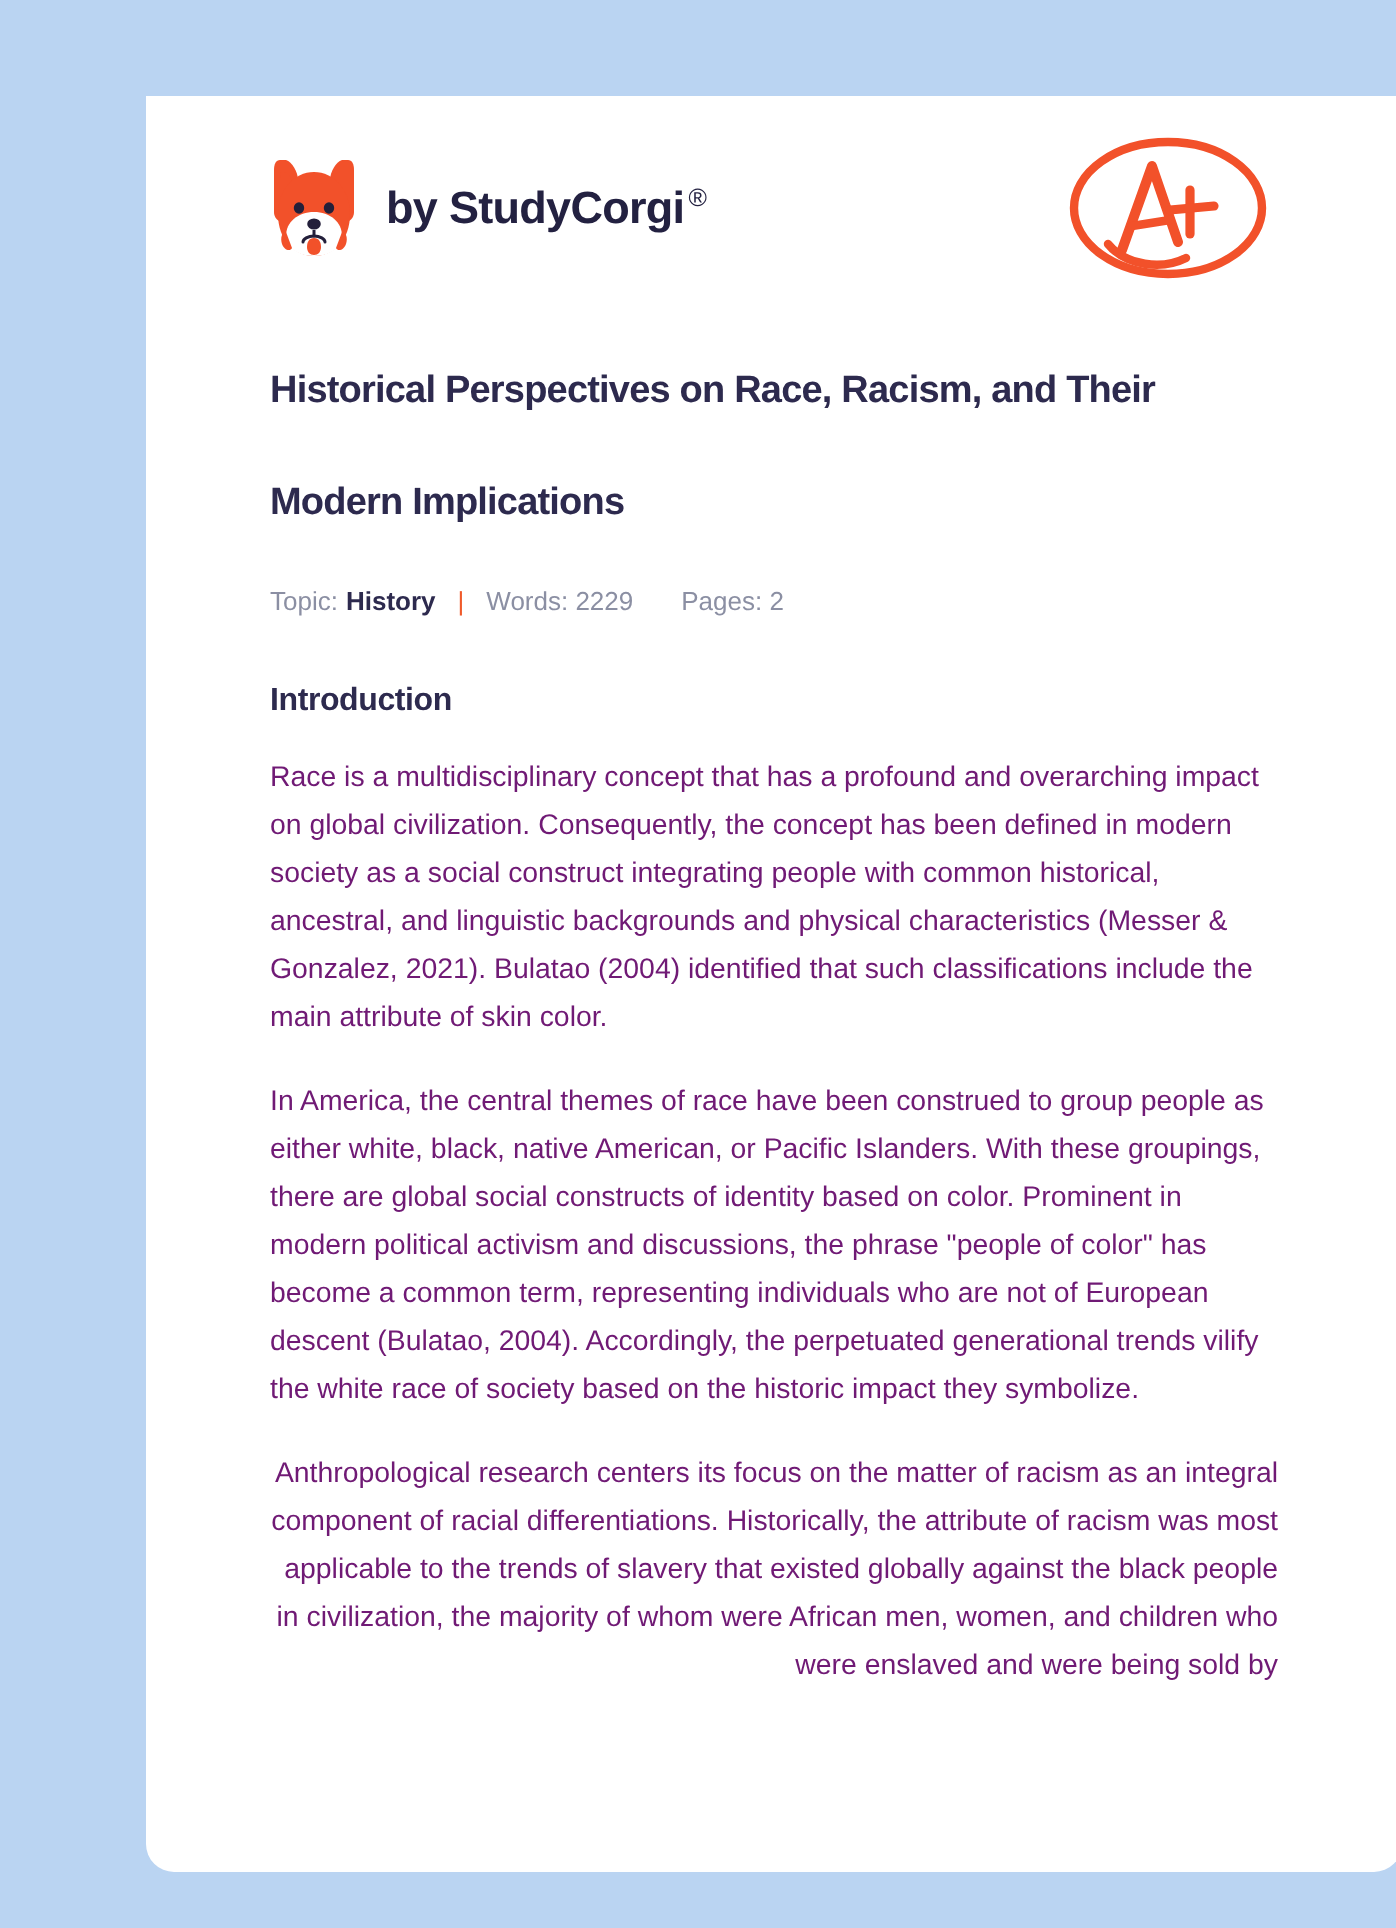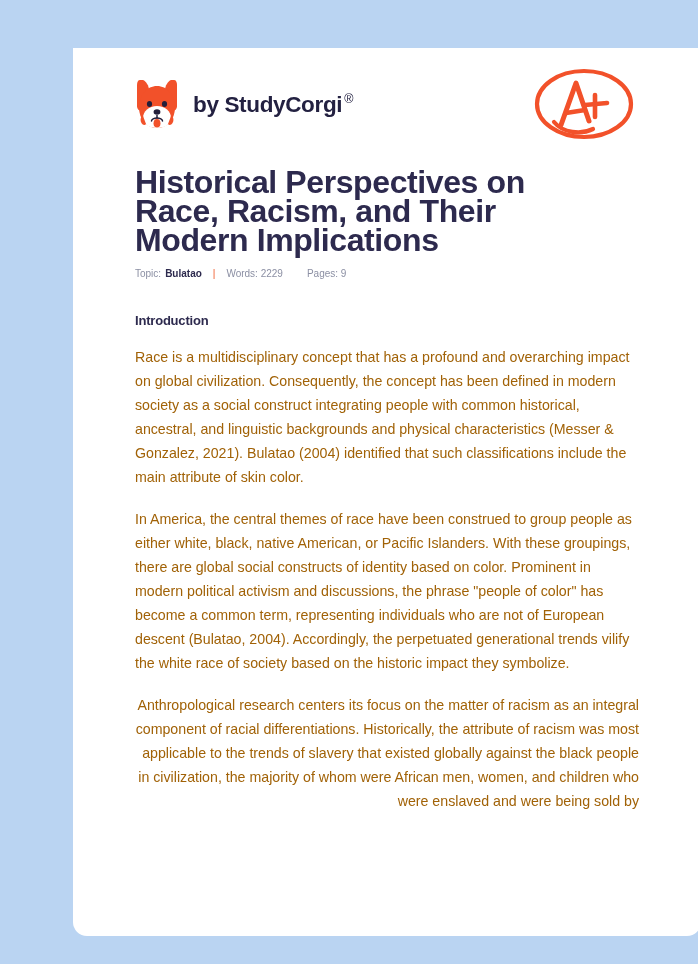--- a/index.html
+++ b/index.html
@@ -73,33 +73,33 @@
 
   .grade-badge {
     width: 110px;
     height: 82px;
     flex: 0 0 auto;
     display: block;
   }
 
   
   .doc-title {
-    font-size: 32px;
-    line-height: 29px;
+    font-size: 19px;
+    line-height: 56px;
     font-weight: 700;
     color: #2d2a4e;
     letter-spacing: -0.4px;
     margin: 16px 0 0 0;
     max-width: 480px;
   }
 
   
   .doc-meta {
     margin-top: 14px;
-    font-size: 10px;
+    font-size: 13px;
     color: #8b8fa3;
     display: flex;
     align-items: center;
     flex-wrap: wrap;
     line-height: 1;
   }
   .doc-meta .meta-label { color: #8b8fa3; }
   .doc-meta .meta-topic {
     color: #2d2a4e;
     font-weight: 700;
@@ -107,32 +107,32 @@
   }
   .doc-meta .meta-sep {
     color: #f05a2a;
     margin: 0 11px;
     font-weight: 400;
   }
   .doc-meta .meta-words { margin-right: 24px; }
 
   
   .section-heading {
-    font-size: 13px;
+    font-size: 16px;
     font-weight: 700;
     color: #2d2a4e;
     letter-spacing: -0.2px;
     margin: 34px 0 16px 0;
     line-height: 1.25;
   }
 
   .body-para {
     font-size: 14.2px;
     line-height: 24px;
-    color: #a16207;
+    color: #701a75;
     margin: 0 0 18px 0;
     max-width: 510px;
   }
   .body-para:last-child { margin-bottom: 0; text-align: right; }
 
   
   .content-crop {
     max-height: 632px;
     overflow: hidden;
     position: relative;
@@ -187,24 +187,24 @@
         <path d="M56 42 L78 40" fill="none" stroke="#f2512a" stroke-width="4.6" stroke-linecap="round"></path>
 
         <path d="M25 59 C34 70 52 72 64 66" fill="none" stroke="#f2512a" stroke-width="4.2" stroke-linecap="round"></path>
       </svg>
     </div>
 
     <h1 class="doc-title">Historical Perspectives on Race, Racism, and Their Modern Implications</h1>
 
     <div class="doc-meta">
       <span class="meta-label">Topic:</span>
-      <span class="meta-topic">Bulatao</span>
+      <span class="meta-topic">History</span>
       <span class="meta-sep">|</span>
       <span class="meta-words">Words: 2229</span>
-      <span class="meta-pages">Pages: 9</span>
+      <span class="meta-pages">Pages: 2</span>
     </div>
 
     <div class="content-crop">
 
       <h2 class="section-heading">Introduction</h2>
       <p class="body-para">Race is a multidisciplinary concept that has a profound and overarching impact on global civilization. Consequently, the concept has been defined in modern society as a social construct integrating people with common historical, ancestral, and linguistic backgrounds and physical characteristics (Messer &amp; Gonzalez, 2021). Bulatao (2004) identified that such classifications include the main attribute of skin color.</p>
       <p class="body-para">In America, the central themes of race have been construed to group people as either white, black, native American, or Pacific Islanders. With these groupings, there are global social constructs of identity based on color. Prominent in modern political activism and discussions, the phrase "people of color" has become a common term, representing individuals who are not of European descent (Bulatao, 2004). Accordingly, the perpetuated generational trends vilify the white race of society based on the historic impact they symbolize.</p>
 
       <p class="body-para">Anthropological research centers its focus on the matter of racism as an integral component of racial differentiations. Historically, the attribute of racism was most applicable to the trends of slavery that existed globally against the black people in civilization, the majority of whom were African men, women, and children who were enslaved and were being sold by</p>
 

